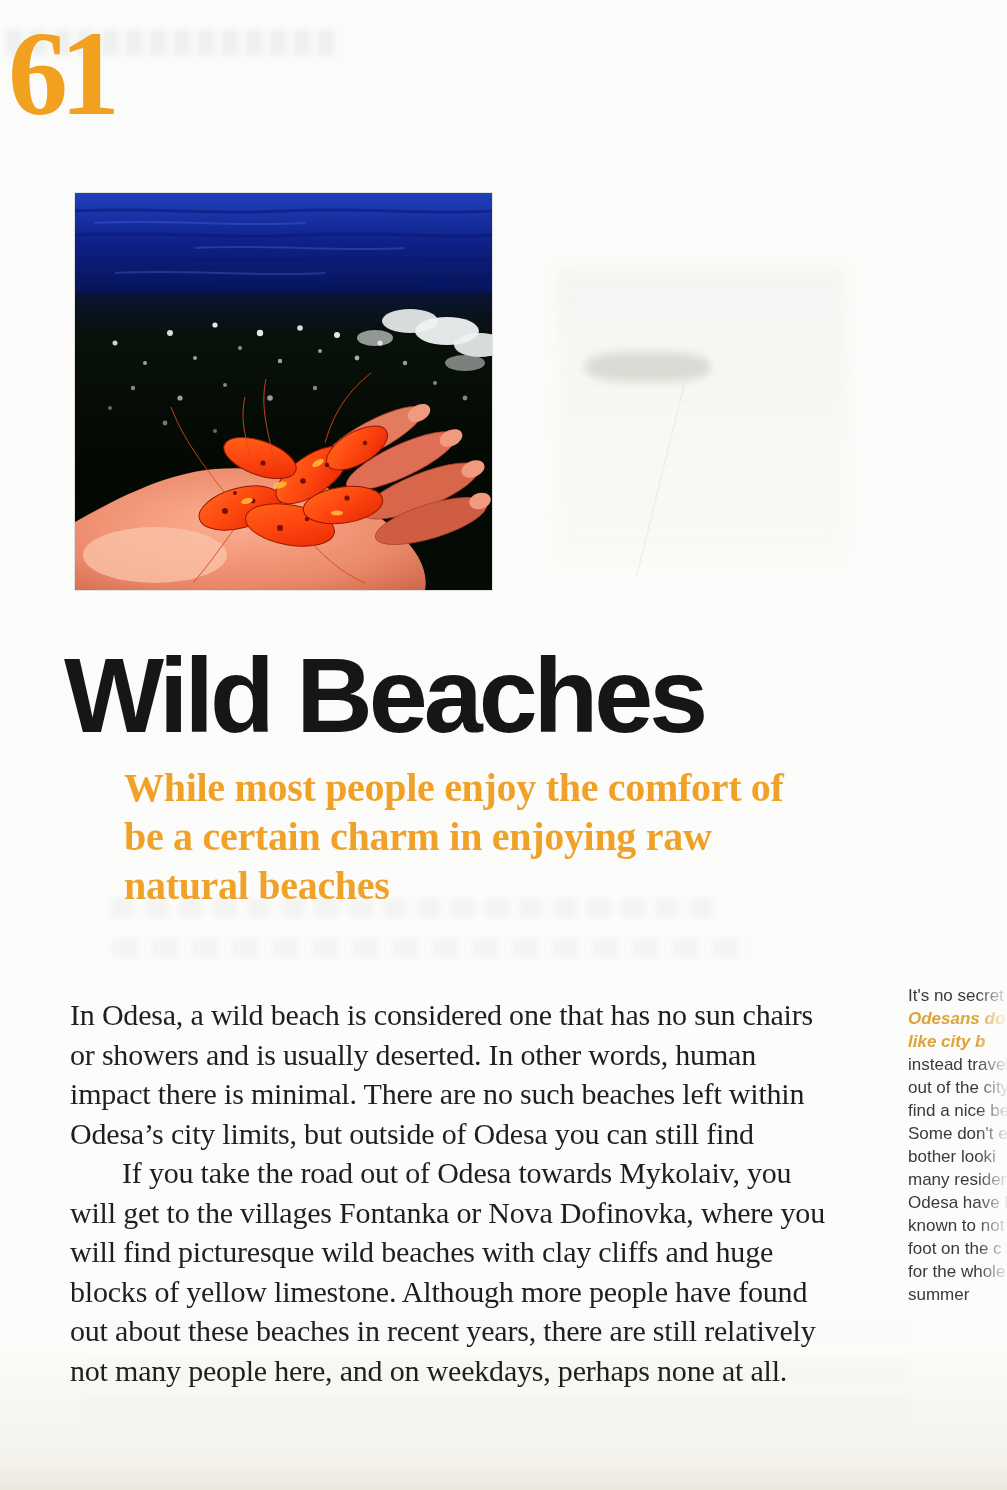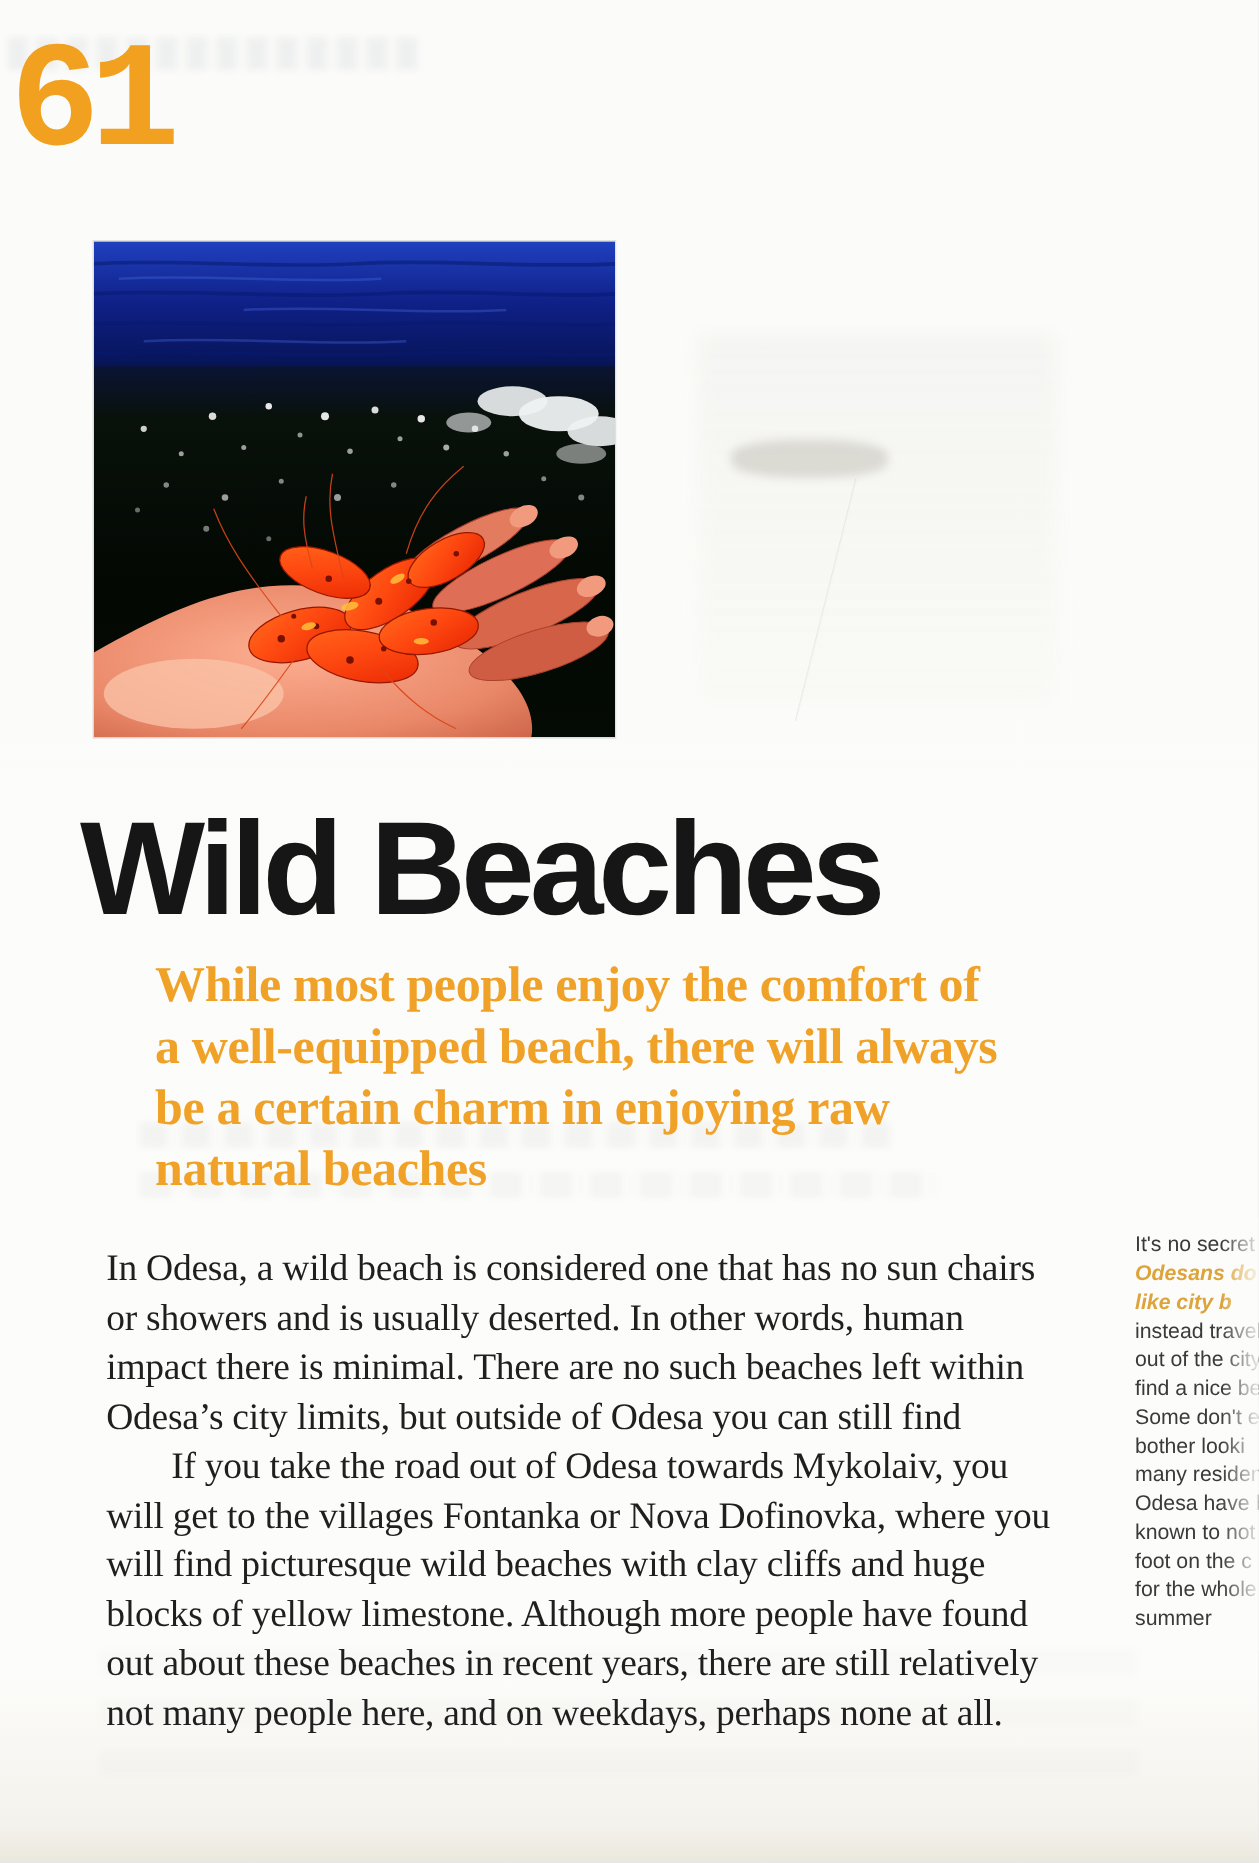--- a/index.html
+++ b/index.html
@@ -38,43 +38,43 @@
     position:absolute; left:80px; top:1320px; width:830px; height:110px;
     background:repeating-linear-gradient(180deg, rgba(120,120,120,.05) 0 20px, rgba(120,120,120,0) 20px 40px);
     filter:blur(3px); opacity:.5;
   }
   .scratch{
     position:absolute; left:660px; top:380px; width:1px; height:200px;
     background:rgba(120,120,120,.12); transform:rotate(14deg); filter:blur(.5px);
   }
   
   .page-number{
-    position:absolute; left:8px; top:24px;
-    font-family:Liberation Mono, monospace; font-weight:bold;
+    position:absolute; left:8px; top:14px;
+    font-family:Liberation Serif, serif; font-weight:bold;
     font-size:120px; line-height:1; letter-spacing:-8px;
   }
   .photo-frame{
     position:absolute; left:75px; top:193px; width:417px; height:397px;
     box-shadow:0 0 0 1px rgba(0,0,0,.10);
     overflow:hidden;
   }
   .photo-frame svg{display:block; filter:saturate(1.12) blur(.3px);}
   .headline{
     position:absolute; left:64px; top:640px; width:860px;
     font-family:"Liberation Sans", sans-serif; font-weight:bold;
     font-size:106px; line-height:1.04; letter-spacing:-4px; color:#161616;
     white-space:nowrap;
   }
   .standfirst{
     position:absolute; left:85px; top:763px; width:840px;
     font-family:"Liberation Serif", serif; font-weight:bold;
     font-size:40px; line-height:49px; letter-spacing:-0.3px;margin-left:39px;
   }
   .body-copy{
-    position:absolute; left:85px; top:995px; width:806px;
+    position:absolute; left:70px; top:995px; width:806px;
     font-family:"Liberation Serif", serif;
     font-size:30px; line-height:39.5px; color:#1f1f1f; letter-spacing:-0.2px;
   }
   .body-copy .para{margin:0;}
   .body-copy .para + .para .line:first-child{text-indent:52px;}
   .sidebar{
     position:absolute; left:908px; top:984px; width:110px;
     font-family:"Liberation Sans", sans-serif;
     font-size:17px; line-height:23px; color:#3a3a3a;
     white-space:nowrap;
@@ -229,21 +229,20 @@
         <path d="M162,332 C142,360 130,376 118,390"></path>
         <path d="M175,262 C168,236 166,222 170,204"></path>
       </g>
     </svg>
   </div>
 
   <h1 class="headline" style="margin:0;">Wild Beaches</h1>
 
   <div class="standfirst" style="color: rgb(240, 162, 40);">
       <span class="line">While most people enjoy the comfort of</span>
-      <span class="line">a well-equipped beach, there will always</span>
       <span class="line">be a certain charm in enjoying raw</span>
       <span class="line">natural beaches</span>
     </div>
 
   <div class="body-copy">
     <div class="para">
         <span class="line">In Odesa, a wild beach is considered one that has no sun chairs</span>
         <span class="line">or showers and is usually deserted. In other words, human</span>
         <span class="line">impact there is minimal. There are no such beaches left within</span>
         <span class="line">Odesa’s city limits, but outside of Odesa you can still find</span>

